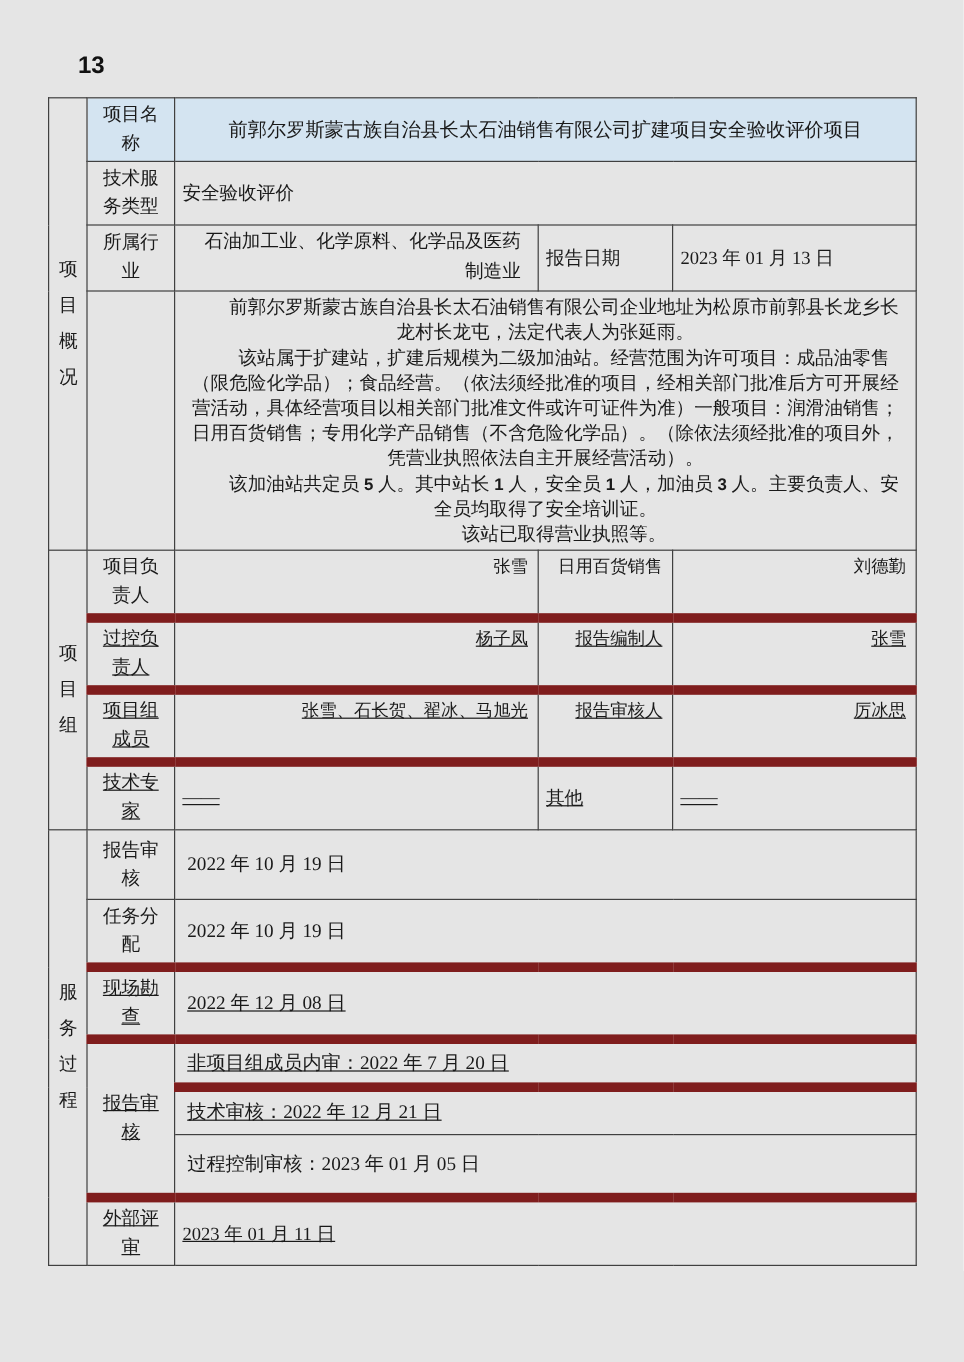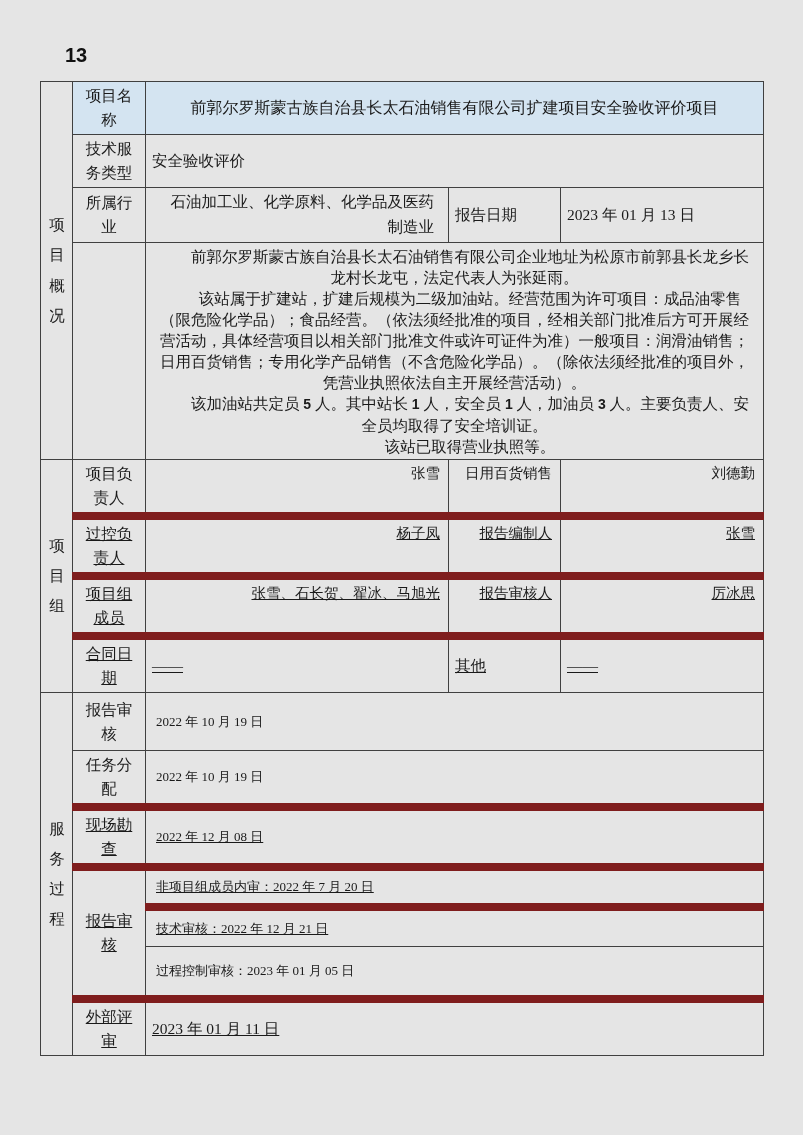--- a/index.html
+++ b/index.html
@@ -100,21 +100,21 @@
 
   td.name {
     vertical-align: top;
     text-align: right;
     font-size: 14.5px;
     padding: 4px 8px;
   }
   td.date {
     vertical-align: middle;
     text-align: left;
-    font-size: 13px;
+    font-size: 16px;
     padding: 0 10px;
   }
 </style>
 </head>
 <body>
 
 <div class="page">
 
   <div class="page-number">13</div>
 
@@ -166,21 +166,21 @@
       <td class="name">报告编制人</td>
       <td class="name">张雪</td>
     </tr>
     <tr class="sep" style="height:53px">
       <td class="lbl">项目组成员</td>
       <td class="name">张雪、石长贺、翟冰、马旭光</td>
       <td class="name">报告审核人</td>
       <td class="name">厉冰思</td>
     </tr>
     <tr class="sep" style="height:47px">
-      <td class="lbl">合同日期</td>
+      <td class="lbl">技术专家</td>
       <td class="center">——</td>
       <td class="center">其他</td>
       <td class="center">——</td>
     </tr>
 
     <tr style="height:58px">
       <td class="sec" rowspan="7"><span class="v">服务过程</span></td>
       <td class="lbl">报告审核</td>
       <td class="date" colspan="3">2022 年 10 月 19 日</td>
     </tr>

